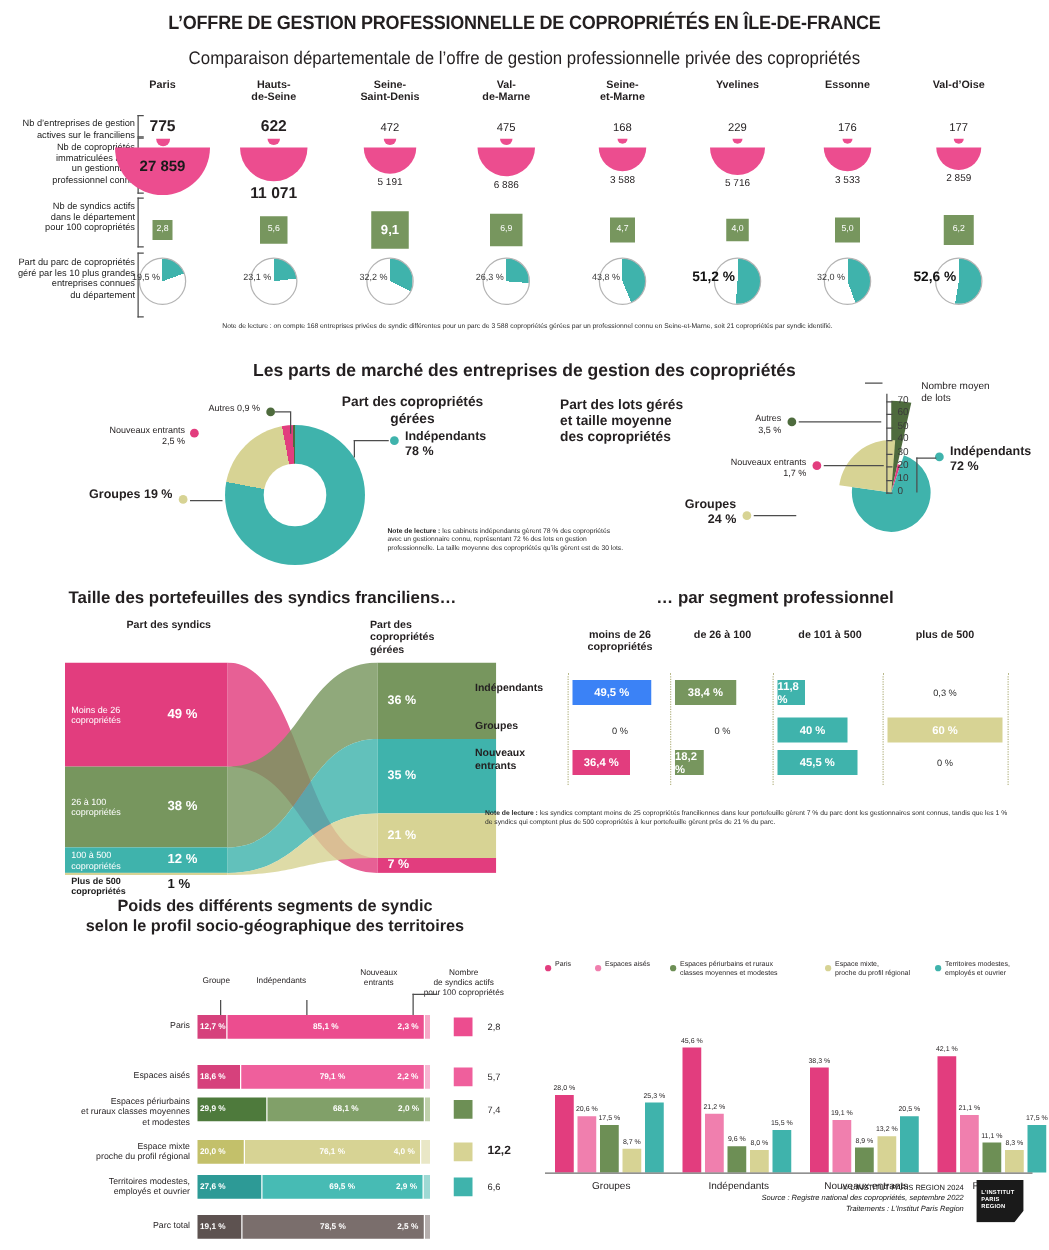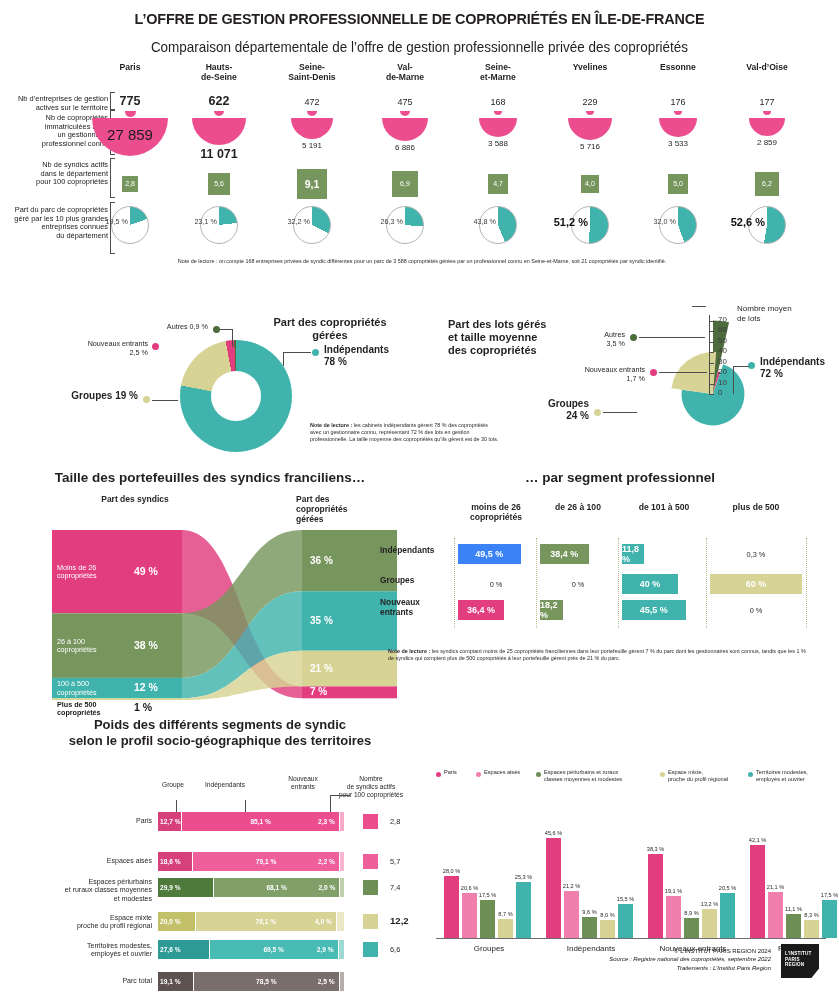--- a/index.html
+++ b/index.html
@@ -35,21 +35,21 @@
   #dept { position:absolute; top:62px; left:0; width:839px; height:200px; }
   .dept-head { position:absolute; top:0; font-size:8.6px; font-weight:bold; text-align:center; line-height:10px; }
   .rowlabel { position:absolute; text-align:right; font-size:7.4px; line-height:8.6px; color:#1a1a1a; }
   .bracket { position:absolute; border:1px solid #4d4d4d; border-right:none; width:5px; }
   .val-top { position:absolute; text-align:center; font-size:9px; }
   .val-top.big { font-size:12.5px; font-weight:bold; }
   .val-bot { position:absolute; text-align:center; font-size:8px; }
   .val-bot.big { font-size:12.5px; font-weight:bold; }
   .halfdisc { position:absolute; background:#ec4d8f; border-radius:0 0 1000px 1000px; }
   .halfdisc .inlabel { position:absolute; left:0; right:0; top:20%; text-align:center;
-      font-size:15px; font-weight:normal; color:#1a1a1a; }
+      font-size:12px; font-weight:bold; color:#1a1a1a; }
   .tick { position:absolute; background:#ec4d8f; border-radius:0 0 1000px 1000px; }
   .sqbox { position:absolute; background:#77965e; display:flex; align-items:center; justify-content:center;
       color:#fff; font-size:7px; }
   .sqbox.big { font-size:10.5px; font-weight:bold; }
   .pie { position:absolute; border-radius:50%; border:1px solid #b4b4b4; background:#fff; }
   .pielabel { position:absolute; font-size:7.2px; color:#3a3a3a; text-align:right; }
   .pielabel.big { font-size:11px; font-weight:bold; color:#111; }
   .note { position:absolute; font-size:5.4px; line-height:7px; color:#2b2b2b; }
   .note b { font-weight:bold; }
 
@@ -139,21 +139,21 @@
         <div class="dept-head" style="left:628px; width:100px;">
           <div>Essonne</div>
         </div>
         <div class="dept-head" style="left:717px; width:100px;">
           <div>Val-d’Oise</div>
         </div>
       </div>
     <div id="dept-rowlabels">
         <div class="rowlabel" style="left:0px; width:108px; top:33px;">
           <div>Nb d’entreprises de gestion</div>
-          <div>actives sur le territoire</div>
+          <div>actives sur le franciliens</div>
         </div>
         <div class="bracket" style="left:110px; top:30px; height:18px;"></div>
         <div class="rowlabel" style="left:0px; width:108px; top:52px;">
           <div>Nb de copropriétés</div>
           <div>immatriculées avec</div>
           <div>un gestionnaire</div>
           <div>professionnel connu</div>
         </div>
         <div class="bracket" style="left:110px; top:48px; height:45px;"></div>
         <div class="rowlabel" style="left:0px; width:108px; top:99px;">
@@ -225,20 +225,21 @@
         <div class="tick" style="left:763.327354808848px; top:49px; width:7.345290382303976px; height:3.672645191151988px;"></div>
         <div class="halfdisc" style="left:749.3895091242937px; top:56px; width:35.22098175141261px; height:17.610490875706304px;"></div>
         <div class="val-bot" style="left:722px; width:90px; top:75.6104908757063px;">2 859</div>
         <div class="sqbox" style="left:755.1868131868132px; top:110.18681318681318px; width:23.626373626373628px; height:23.626373626373628px;">6,2</div>
         <div class="pie" style="left:748px; top:144px; width:38px; height:38px;background: conic-gradient(#3fb3ac 0% 52.6%, #ffffff 52.6% 100%);"></div>
         <div class="pielabel big" style="left:709px; width:56px; top:154px;">52,6 %</div>
       </div>
     <div class="note" style="left:92px; top:196px; width:660px; text-align:center;">Note de lecture : on compte 168 entreprises privées de syndic différentes pour un parc de 3 588 copropriétés gérées par un professionnel connu en Seine-et-Marne, soit 21 copropriétés par syndic identifié.</div>
   </div>
 
+  <h3 class="sec" style="top:288px; left:0; width:839px;">Les parts de marché des entreprises de gestion des copropriétés</h3>
 
   <div class="sec-sub ctr" style="top:316px; left:250px; width:160px;">
     <div>Part des copropriétés</div>
     <div>gérées</div>
   </div>
 
   <div id="donut-wrap">
       <div style="position:absolute; left:180px; top:340px; width:112px; height:112px;border-radius:50%; background: conic-gradient(from 0deg, #3fb3ac 0% 78%,#d7d394 78% 97%,#e23d7e 97% 99.5%,#4e6b3d 99.5% 100.4%);"></div>
       <div style="position:absolute; left:211.36px; top:371.36px; width:49.28px;height:49.28px; border-radius:50%; background:#fff;"></div>
     </div>

